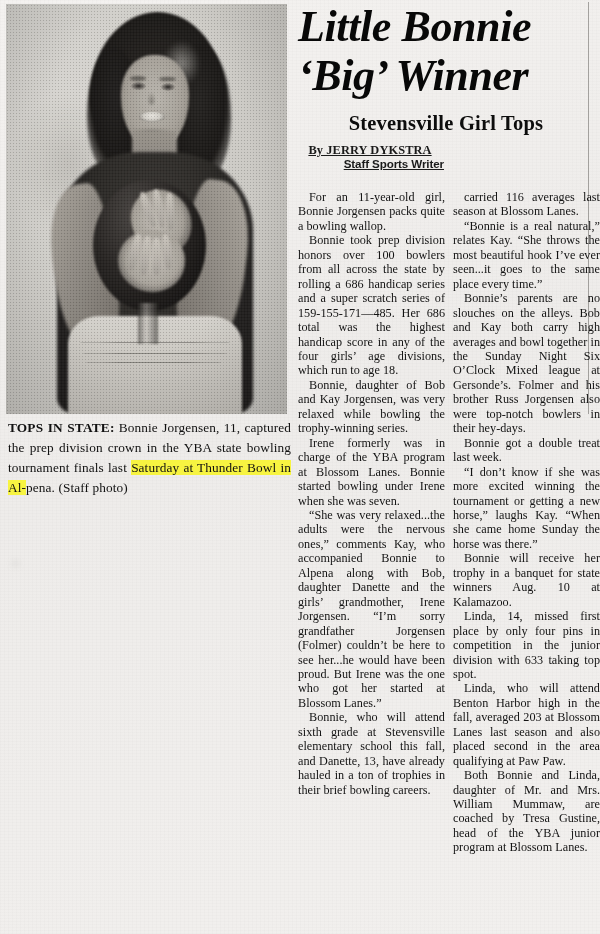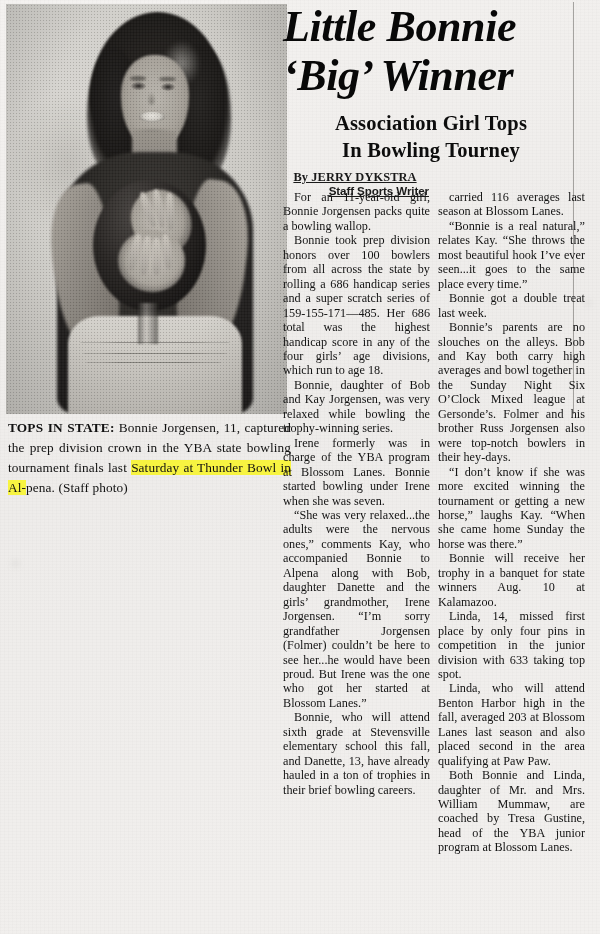--- a/index.html
+++ b/index.html
@@ -320,21 +320,21 @@
   }
   .hl {
     background: #f7f441;
     box-decoration-break: clone;
     -webkit-box-decoration-break: clone;
   }
 
   
   .article {
     position: absolute;
-    left: 281px;
+    left: 296px;
     top: 0;
     width: 304px;
     height: 934px;
   }
   .col-rule {
     position: absolute;
     left: 292px;
     top: 2px;
     width: 1px;
     height: 412px;
@@ -479,43 +479,42 @@
 
   <div class="article">
     <div class="col-rule"></div>
 
     <div class="hed-main">
       <span>Little Bonnie</span>
       <span class="l2">‘Big’ Winner</span>
     </div>
 
     <div class="hed-sub">
-      <span>Association Girl Tops</span>
-      <span class="l2">In Bowling Tourney</span>
+      <span>Stevensville Girl Tops</span>
     </div>
 
     <div class="byline">
       <div class="b1">By JERRY DYKSTRA</div>
       <div class="b2">Staff Sports Writer</div>
     </div>
 
     <div class="cols">
       <div class="col" id="col-0">
           <p>For an 11-year-old girl, Bonnie Jorgensen packs quite a bowling wallop.</p>
           <p>Bonnie took prep division honors over 100 bowlers from all across the state by rolling a 686 handicap series and a super scratch series of 159-155-171—485. Her 686 total was the highest handicap score in any of the four girls’ age divisions, which run to age 18.</p>
           <p>Bonnie, daughter of Bob and Kay Jorgensen, was very relaxed while bowling the trophy-winning series.</p>
           <p>Irene formerly was in charge of the YBA program at Blossom Lanes. Bonnie started bowling under Irene when she was seven.</p>
           <p>“She was very relaxed...the adults were the nervous ones,” comments Kay, who accompanied Bonnie to Alpena along with Bob, daughter Danette and the girls’ grandmother, Irene Jorgensen. “I’m sorry grandfather Jorgensen (Folmer) couldn’t be here to see her...he would have been proud. But Irene was the one who got her started at Blossom Lanes.”</p>
           <p>Bonnie, who will attend sixth grade at Stevensville elementary school this fall, and Danette, 13, have already hauled in a ton of trophies in their brief bowling careers.</p>
         </div>
       <div class="col" id="col-1">
           <p>carried 116 averages last season at Blossom Lanes.</p>
           <p>“Bonnie is a real natural,” relates Kay. “She throws the most beautiful hook I’ve ever seen...it goes to the same place every time.”</p>
+          <p>Bonnie’s parents are no slouches on the alleys. Bob and Kay both carry high averages and bowl together in the Sunday Night Six O’Clock Mixed league at Gersonde’s. Folmer and his brother Russ Jorgensen also were top-notch bowlers in their hey-days.</p>
           <p>Bonnie got a double treat last week.</p>
-          <p>Bonnie’s parents are no slouches on the alleys. Bob and Kay both carry high averages and bowl together in the Sunday Night Six O’Clock Mixed league at Gersonde’s. Folmer and his brother Russ Jorgensen also were top-notch bowlers in their hey-days.</p>
           <p>“I don’t know if she was more excited winning the tournament or getting a new horse,” laughs Kay. “When she came home Sunday the horse was there.”</p>
           <p>Bonnie will receive her trophy in a banquet for state winners Aug. 10 at Kalamazoo.</p>
           <p>Linda, 14, missed first place by only four pins in competition in the junior division with 633 taking top spot.</p>
           <p>Linda, who will attend Benton Harbor high in the fall, averaged 203 at Blossom Lanes last season and also placed second in the area qualifying at Paw Paw.</p>
           <p>Both Bonnie and Linda, daughter of Mr. and Mrs. William Mummaw, are coached by Tresa Gustine, head of the YBA junior program at Blossom Lanes.</p>
         </div>
     </div>
   </div>
 
   <div class="blotch" style="left:330px; top:640px; width:5px; height:5px;"></div>

